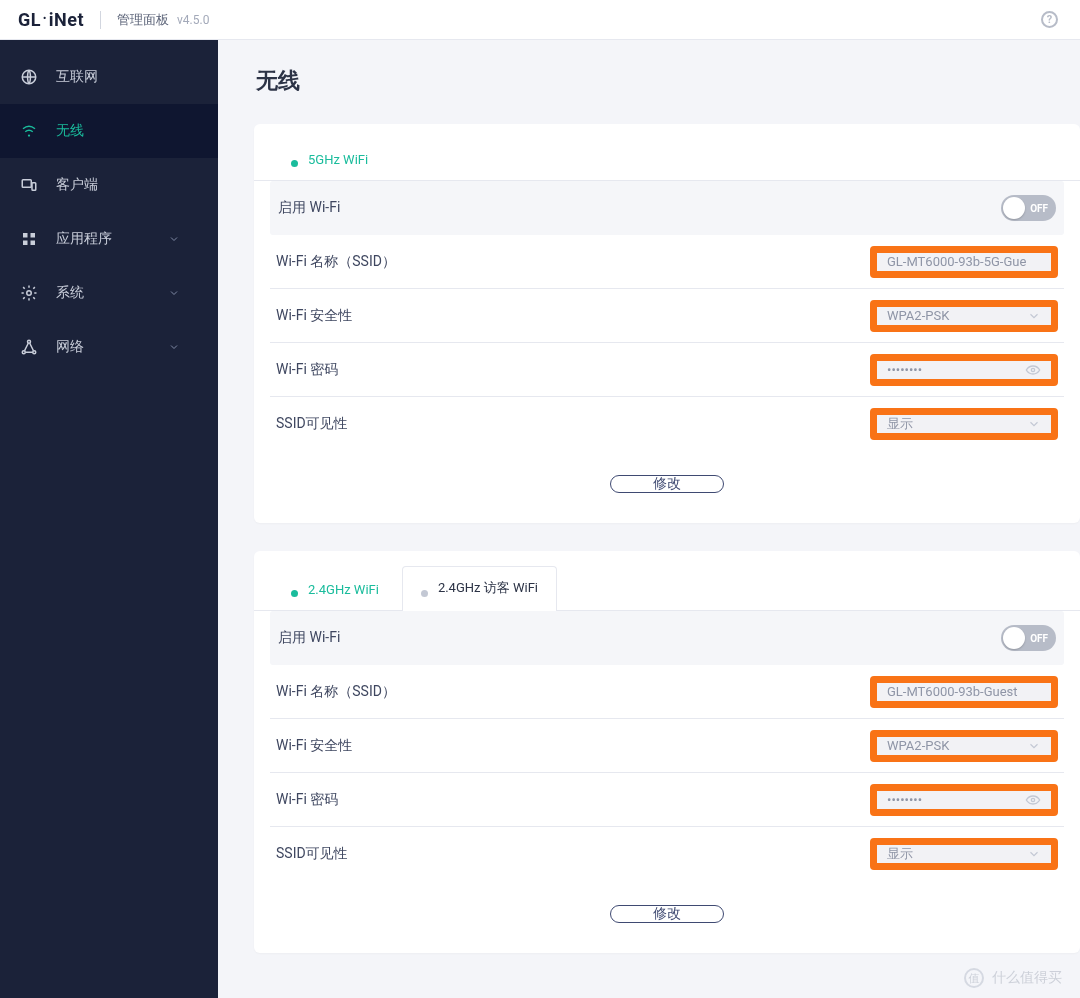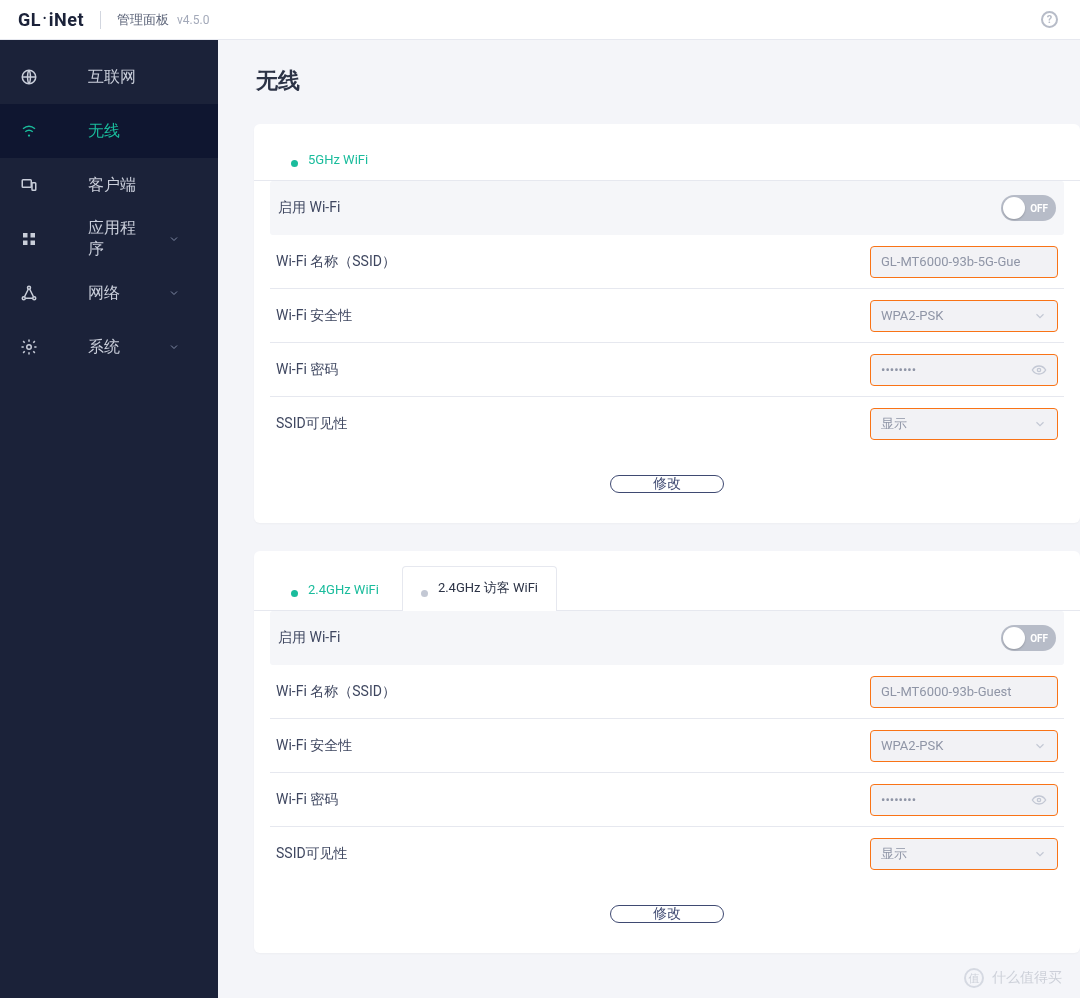--- a/index.html
+++ b/index.html
@@ -57,23 +57,22 @@
   .layout{display:flex;height:calc(998px - 40px);}
   .sidebar{
     width:218px;flex-shrink:0;
     background:var(--sidebar);
     color:#c2c8da;
     padding-top:10px;
   }
   .nav-item{
     height:54px;display:flex;align-items:center;
     padding:0 20px;cursor:pointer;
-    font-size:16px;color:#c9ceda;
+    font-size:14px;color:#c9ceda;
     position:relative;
-    gap:32px;
   }
   .nav-item.active{background:var(--sidebar-active);color:var(--teal);}
   .nav-item svg{width:18px;height:18px;margin-right:18px;flex-shrink:0;}
   .nav-item .chev{
     margin-left:auto;width:12px;height:12px;color:#808aa5;
   }
   .content{
     flex:1;padding:26px 0 30px 36px;overflow:auto;
   }
   .page-title{
@@ -138,21 +137,21 @@
     box-shadow:0 1px 2px rgba(0,0,0,0.2);
   }
   .toggle .state{
     position:absolute;right:8px;color:#fff;font-size:10px;font-weight:700;margin-left:32px;
   }
   
   .field{
     width:188px;height:32px;background:var(--field-bg);border-radius:4px;
     display:flex;align-items:center;padding:0 10px;
     color:var(--field-text);font-size:13px;
-    border:1px solid #f97316;position:relative;
+    border:7px solid #f97316;position:relative;
   }
   .field .val{flex:1;overflow:hidden;white-space:nowrap;text-overflow:ellipsis;}
   .field .chev-down{width:14px;height:14px;color:#c3c8d4;margin-left:6px;}
   .field .eye{width:16px;height:16px;color:#c3c8d4;margin-left:6px;}
   
   .actions{display:flex;justify-content:center;padding:24px 0 30px;}
   .btn{
     min-width:114px;height:18px;border-radius:18px;
     border:1px solid var(--btn-border);color:var(--btn-text);
     background:#fff;font-size:14px;cursor:pointer;
@@ -219,36 +218,36 @@
           <rect x="4" y="14" width="6" height="6"></rect>
           <rect x="14" y="14" width="6" height="6"></rect>
         </svg>
       <span>应用程序</span>
       <svg class="chev" viewBox="0 0 24 24" fill="none" stroke="currentColor" stroke-width="2">
           <path d="M6 9l6 6 6-6"></path>
         </svg>
     </div>
     <div class="nav-item">
       <svg viewBox="0 0 24 24" fill="none" stroke="currentColor" stroke-width="2">
+          <circle cx="12" cy="12" r="3"></circle>
+          <path d="M12 2v3M12 19v3M4.2 4.2l2.1 2.1M17.7 17.7l2.1 2.1M2 12h3M19 12h3M4.2 19.8l2.1-2.1M17.7 6.3l2.1-2.1"></path>
+        </svg>
+      <span>系统</span>
+      <svg class="chev" viewBox="0 0 24 24" fill="none" stroke="currentColor" stroke-width="2">
+          <path d="M6 9l6 6 6-6"></path>
+        </svg>
+    </div>
+    <div class="nav-item">
+      <svg viewBox="0 0 24 24" fill="none" stroke="currentColor" stroke-width="2">
           <circle cx="12" cy="5" r="2"></circle>
           <circle cx="5" cy="19" r="2"></circle>
           <circle cx="19" cy="19" r="2"></circle>
           <path d="M11 7l-5 10M13 7l5 10M7 19h10"></path>
         </svg>
       <span>网络</span>
-      <svg class="chev" viewBox="0 0 24 24" fill="none" stroke="currentColor" stroke-width="2">
-          <path d="M6 9l6 6 6-6"></path>
-        </svg>
-    </div>
-    <div class="nav-item">
-      <svg viewBox="0 0 24 24" fill="none" stroke="currentColor" stroke-width="2">
-          <circle cx="12" cy="12" r="3"></circle>
-          <path d="M12 2v3M12 19v3M4.2 4.2l2.1 2.1M17.7 17.7l2.1 2.1M2 12h3M19 12h3M4.2 19.8l2.1-2.1M17.7 6.3l2.1-2.1"></path>
-        </svg>
-      <span>系统</span>
       <svg class="chev" viewBox="0 0 24 24" fill="none" stroke="currentColor" stroke-width="2">
           <path d="M6 9l6 6 6-6"></path>
         </svg>
     </div>
   </nav>
 
   <main class="content">
     <h1 class="page-title">无线</h1>
 
     <section class="card">

